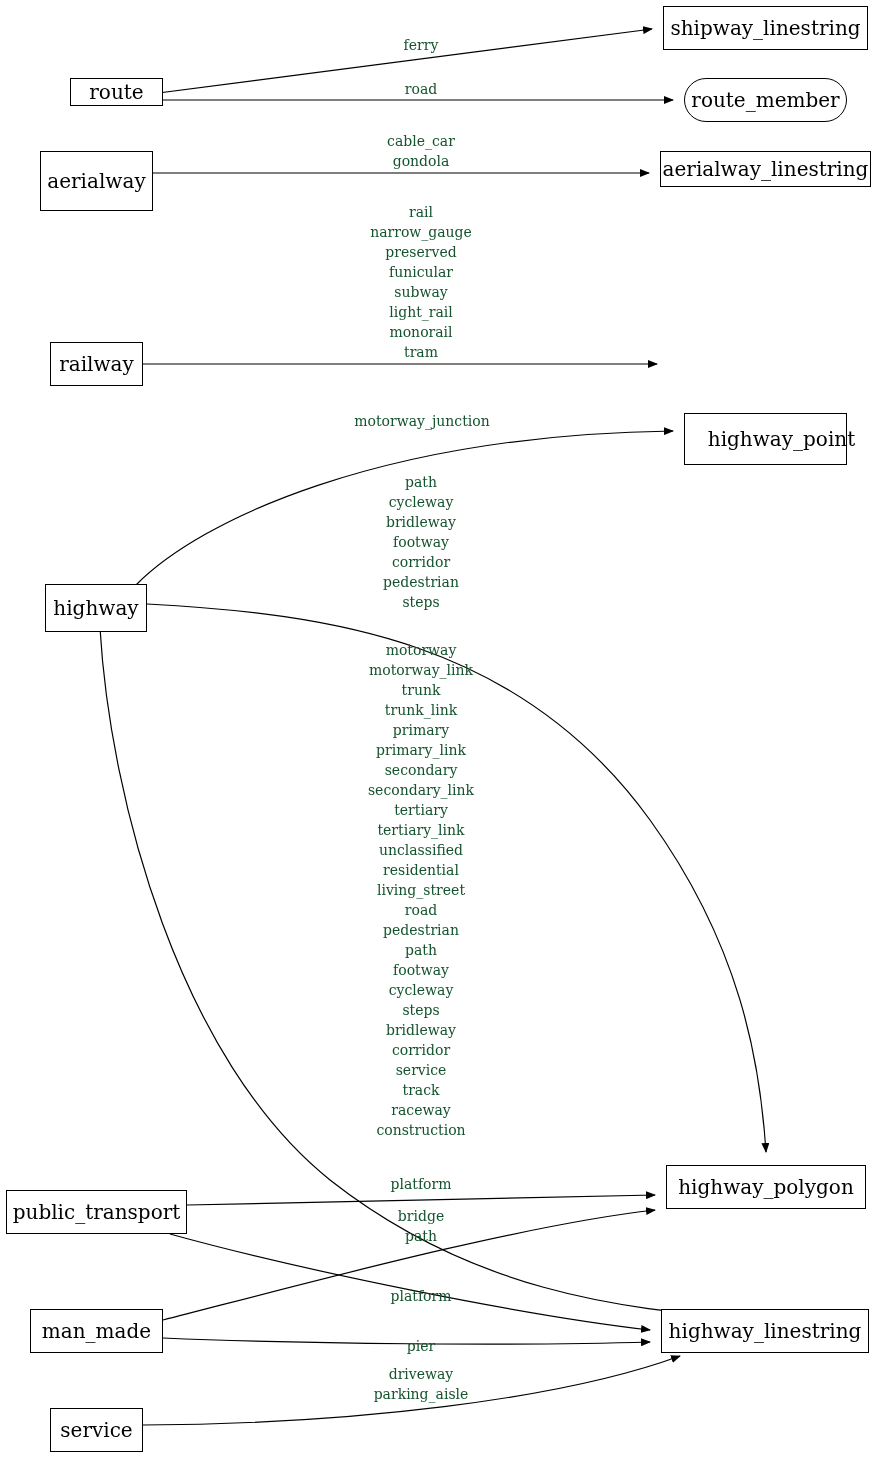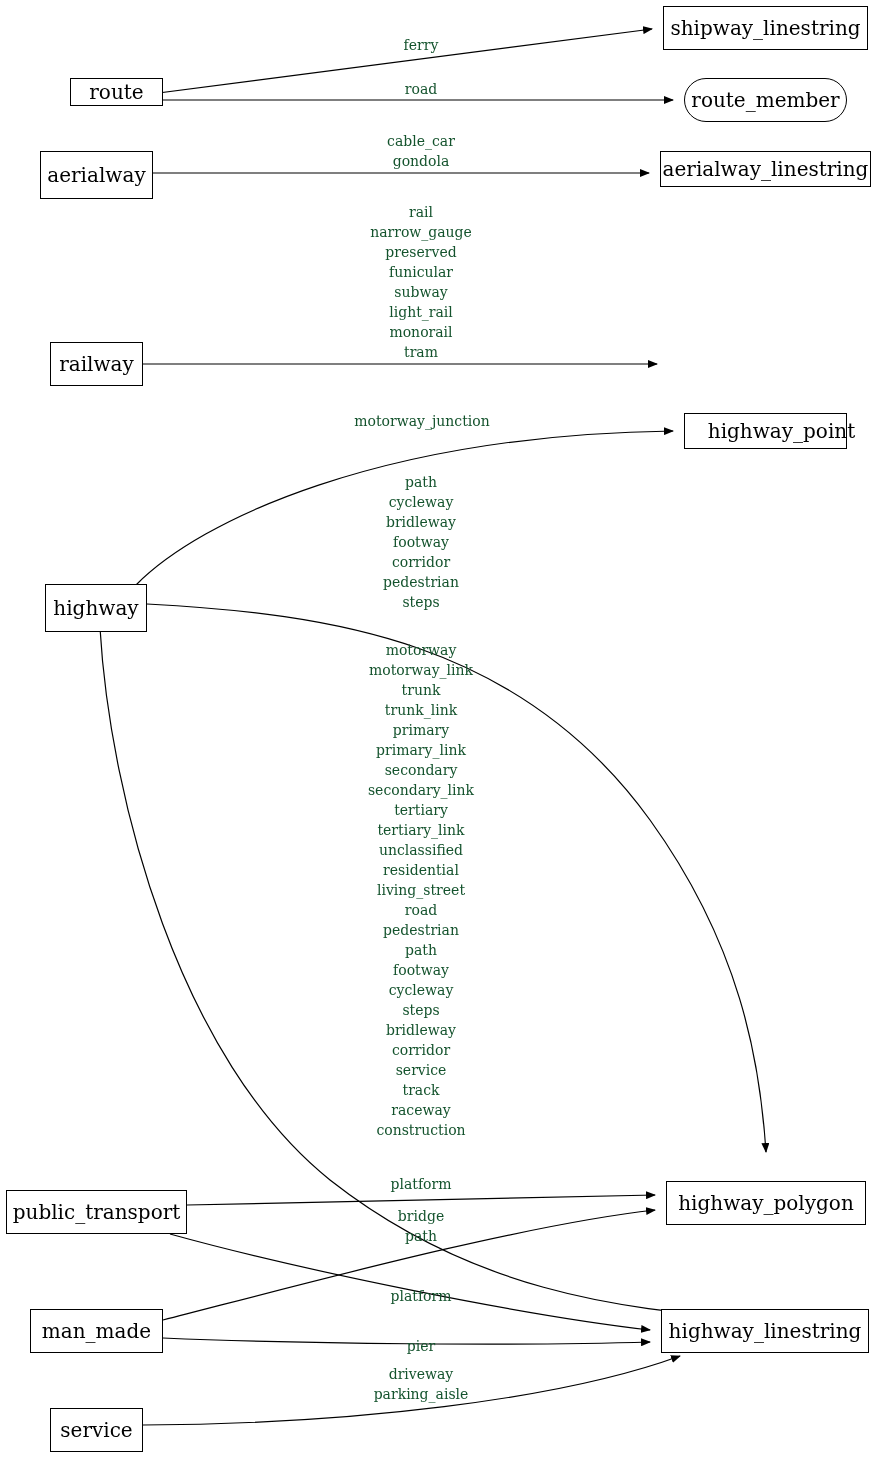--- a/index.html
+++ b/index.html
@@ -85,36 +85,36 @@
 
   <div class="node" style="left:50px;  top:78px;   width:93px;  height:28px;margin-left:20px;">
       <span>route</span>
     </div>
   <div class="node" style="left:663px; top:6px;    width:205px; height:44px;">
       <span>shipway_linestring</span>
     </div>
   <div class="node" style="left:684px; top:78px;   width:163px; height:44px;border-radius:22px;">
       <span>route_member</span>
     </div>
-  <div class="node" style="left:40px;  top:151px;  width:113px; height:48px;">
+  <div class="node" style="left:40px;  top:151px;  width:113px; height:60px;">
       <span>aerialway</span>
     </div>
   <div class="node" style="left:660px; top:151px;  width:211px; height:36px;">
       <span>aerialway_linestring</span>
     </div>
   <div class="node" style="left:50px;  top:342px;  width:93px;  height:44px;">
       <span>railway</span>
     </div>
-  <div class="node" style="left:684px; top:413px;  width:163px; height:36px;padding-left:32px;">
+  <div class="node" style="left:684px; top:413px;  width:163px; height:52px;padding-left:32px;">
       <span>highway_point</span>
     </div>
   <div class="node" style="left:45px;  top:584px;  width:102px; height:48px;">
       <span>highway</span>
     </div>
-  <div class="node" style="left:666px; top:1165px; width:200px; height:44px;margin-top:16px;">
+  <div class="node" style="left:666px; top:1165px; width:200px; height:44px;">
       <span>highway_polygon</span>
     </div>
   <div class="node" style="left:6px;   top:1190px; width:181px; height:44px;">
       <span>public_transport</span>
     </div>
   <div class="node" style="left:30px;  top:1309px; width:133px; height:44px;">
       <span>man_made</span>
     </div>
   <div class="node" style="left:661px; top:1309px; width:208px; height:44px;">
       <span>highway_linestring</span>

